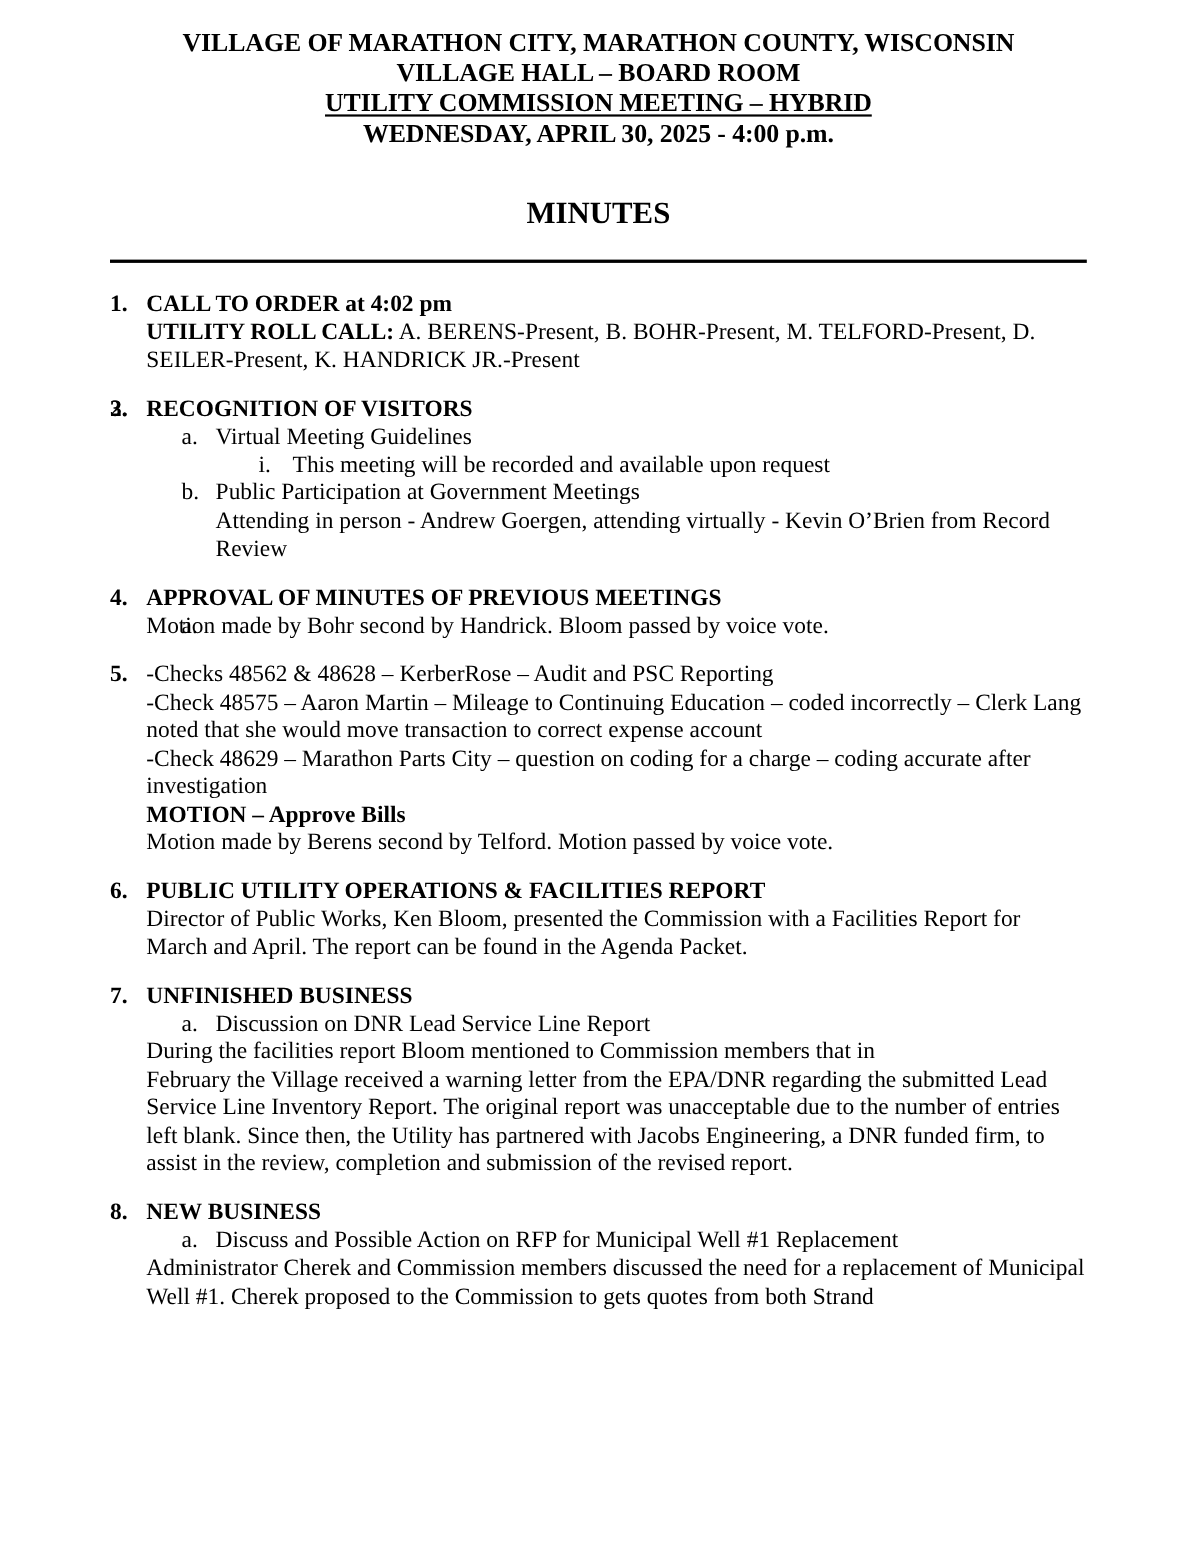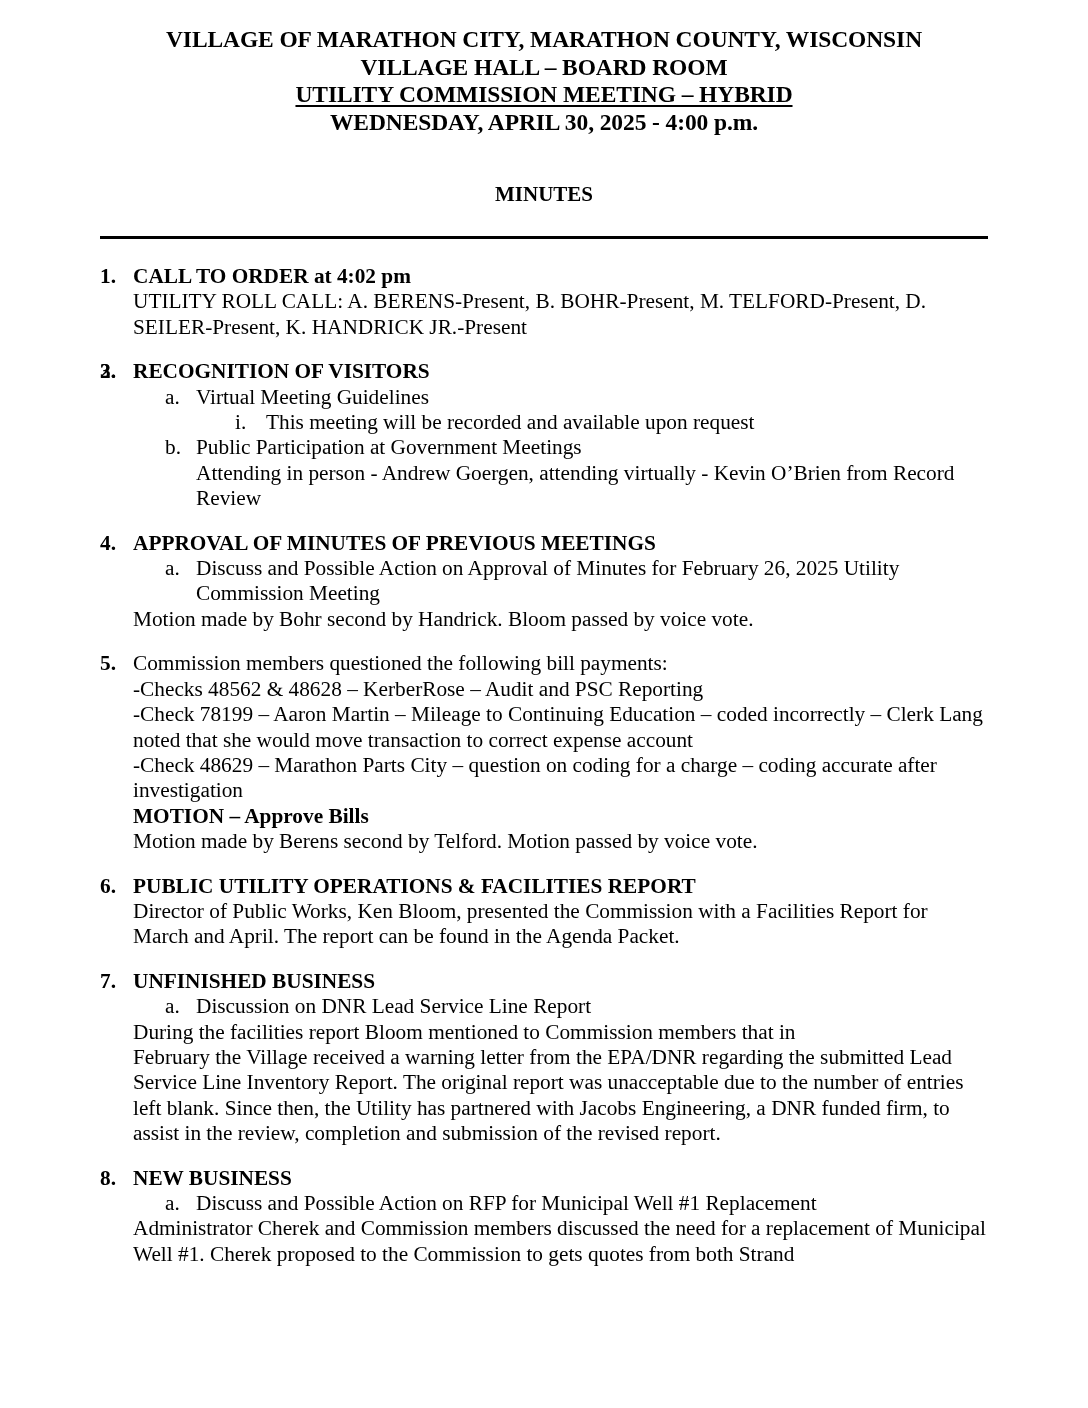--- a/index.html
+++ b/index.html
@@ -30,21 +30,21 @@
     font-size: 23.5px;
     line-height: 27.5px;
     letter-spacing: -0.1px;
   }
   .doc-header .hline { display: block; white-space: nowrap; }
   .doc-header .underlined { text-decoration: underline; text-underline-offset: 3px; }
 
   .minutes-title {
     text-align: center;
     font-weight: bold;
-    font-size: 21px;
+    font-size: 28px;
     line-height: 27px;
     margin-top: 45px;
   }
 
   .rule {
     margin-top: 28px;
     border: none;
     border-top: 3px solid #000000;
     height: 0;
     width: 100%;
@@ -134,21 +134,21 @@
 
   <hr class="rule">
 
   <div class="content">
 
     <div class="section">
       <div class="sec-head">
         <span class="sec-num">1.</span>
         <span>CALL TO ORDER at 4:02 pm</span>
       </div>
-      <div class="body-line"><span style="font-weight:normal">UTILITY ROLL CALL:</span><span> A. BERENS-Present, B. BOHR-Present, M. TELFORD-Present, D. SEILER-Present, K. HANDRICK JR.-Present</span></div>
+      <div class="body-line"><span style="font-weight:bold">UTILITY ROLL CALL:</span><span> A. BERENS-Present, B. BOHR-Present, M. TELFORD-Present, D. SEILER-Present, K. HANDRICK JR.-Present</span></div>
     </div>
 
     <div class="section">
       <div class="sec-head">
         <span class="sec-num">2.</span>
       </div>
     </div>
 
     <div class="section">
       <div class="sec-head">
@@ -172,32 +172,30 @@
       </div>
     </div>
 
     <div class="section">
       <div class="sec-head">
         <span class="sec-num">4.</span>
         <span>APPROVAL OF MINUTES OF PREVIOUS MEETINGS</span>
       </div>
       <div class="sub-item">
         <span class="sub-marker">a.</span>
-        <span>Discuss and Possible Action on Approval of Minutes for February 26, 2025 Utility Commission Meeting</span>
       </div>
       <div class="body-line">Motion made by Bohr second by Handrick. Bloom passed by voice vote.</div>
     </div>
 
     <div class="section">
       <div class="sec-head">
         <span class="sec-num">5.</span>
       </div>
-      <div class="body-line">Commission members questioned the following bill payments:</div>
       <div class="body-line">-Checks 48562 &amp; 48628 – KerberRose – Audit and PSC Reporting</div>
-      <div class="body-line">-Check 78199 – Aaron Martin – Mileage to Continuing Education – coded incorrectly – Clerk Lang noted that she would move transaction to correct expense account</div>
+      <div class="body-line">-Check 48575 – Aaron Martin – Mileage to Continuing Education – coded incorrectly – Clerk Lang noted that she would move transaction to correct expense account</div>
       <div class="body-line">-Check 48629 – Marathon Parts City – question on coding for a charge – coding accurate after investigation</div>
       <div class="body-line bold">MOTION – Approve Bills</div>
       <div class="body-line">Motion made by Berens second by Telford. Motion passed by voice vote.</div>
     </div>
 
     <div class="section">
       <div class="sec-head">
         <span class="sec-num">6.</span>
         <span>PUBLIC UTILITY OPERATIONS &amp; FACILITIES REPORT</span>
       </div>

